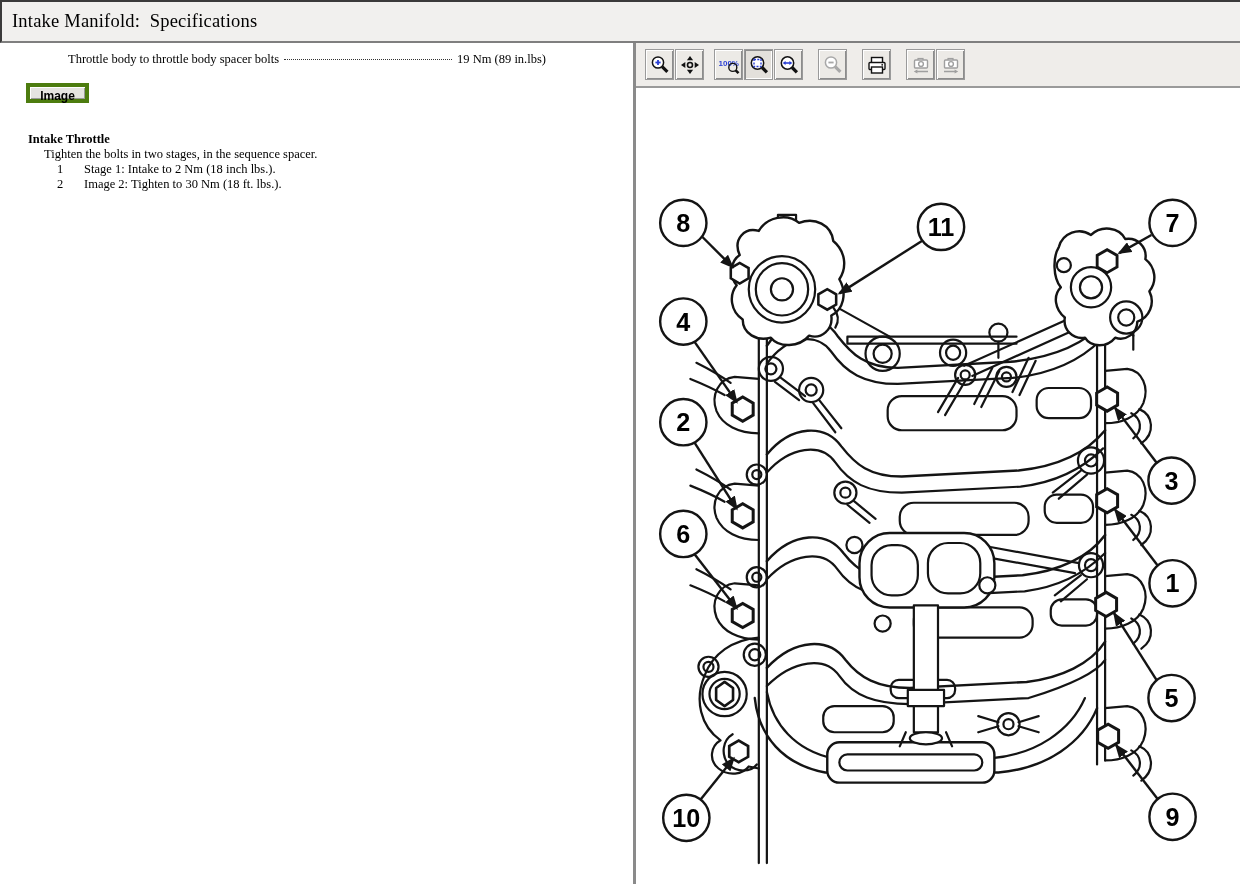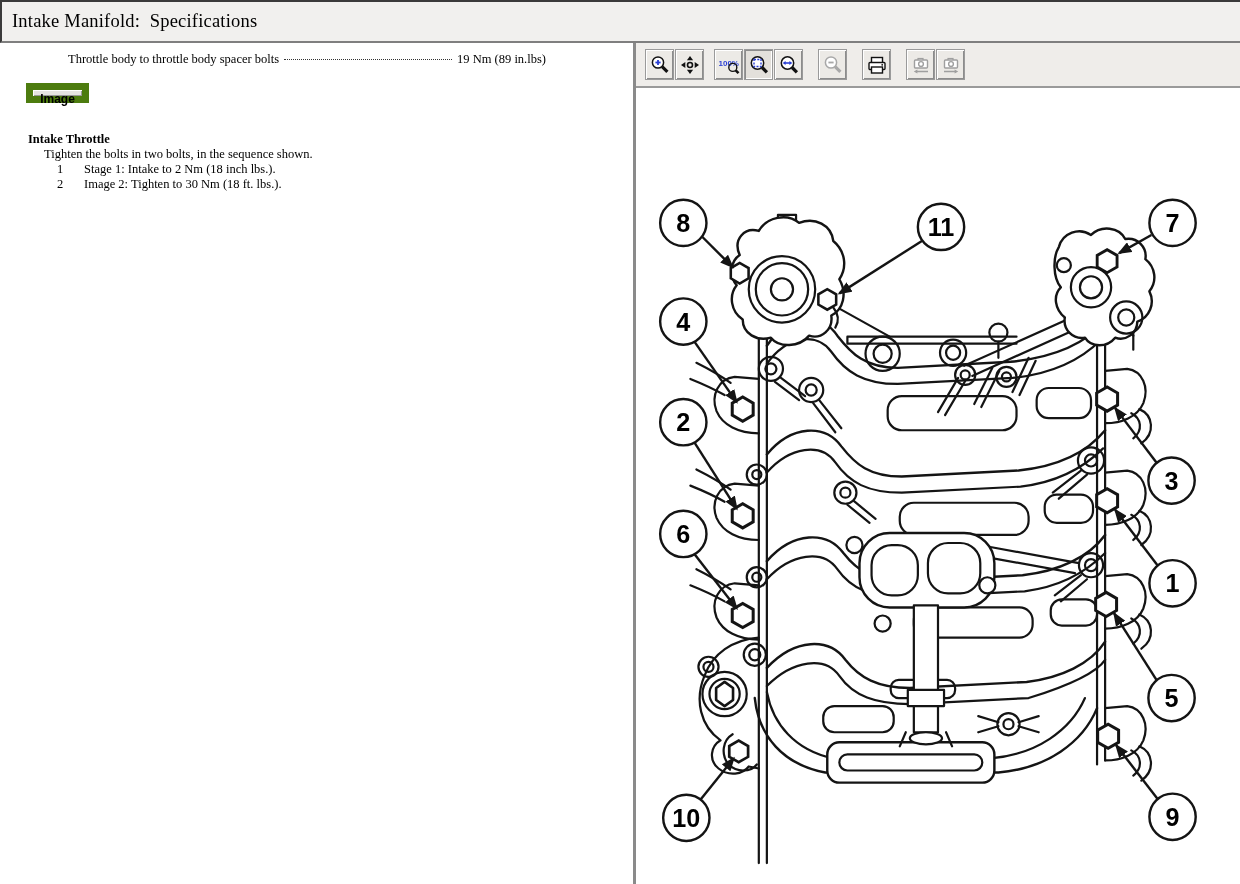--- a/index.html
+++ b/index.html
@@ -10,21 +10,21 @@
              background:#f1f0ee;border-top:2px solid #3a3a3a;border-left:2px solid #3a3a3a;
              border-bottom:2px solid #7f7f7f;display:flex;align-items:center;padding-left:10px;}
   .title-bar .title{font-size:18.5px;white-space:pre;letter-spacing:.2px;}
   
   .left-panel{position:absolute;top:43px;left:0;width:633px;bottom:0;background:#fff;}
   .spec-row{position:absolute;top:9px;left:28px;width:478px;display:flex;align-items:baseline;
             font-size:12.5px;margin-left:40px;}
   .spec-row .label,.spec-row .value{white-space:nowrap;}
   .spec-row .leader{flex:1;border-bottom:1.6px dotted #333;margin:0 5px;transform:translateY(-3px);}
   .btn-image{position:absolute;top:40px;left:26px;width:63px;height:20px;background:#e5e4e1;
-             border:7px solid #4d7c0f;box-shadow:inset 1px 1px 0 #fff,inset -1px -1px 0 #999;
+             border:4px solid #4d7c0f;box-shadow:inset 1px 1px 0 #fff,inset -1px -1px 0 #999;
              font-family:"Liberation Sans",sans-serif;font-weight:700;font-size:12px;
              line-height:18px;text-align:center;padding:0;cursor:pointer;}
   .section-heading{position:absolute;top:89px;left:28px;font-size:12.5px;font-weight:700;}
   .section-intro{position:absolute;top:104px;left:44px;font-size:12.5px;}
   .steps{position:absolute;top:119px;left:57px;font-size:12.5px;}
   .step{height:15px;display:flex;}
   .step .num{width:27px;}
   .step b{font-weight:400;}
   
   .divider{position:absolute;top:43px;left:633px;width:3px;bottom:0;background:#8a8a8a;}
@@ -52,21 +52,21 @@
   </div>
 
   <div class="left-panel">
     <div class="spec-row">
       <span class="label">Throttle body to throttle body spacer bolts</span>
       <span class="leader"></span>
       <span class="value">19 Nm (89 in.lbs)</span>
     </div>
     <button class="btn-image">Image</button>
     <div class="section-heading">Intake Throttle</div>
-    <div class="section-intro">Tighten the bolts in two bolts, in the sequence shown.</div>
+    <div class="section-intro">Tighten the bolts in two stages, in the sequence spacer.</div>
     <div class="steps">
       <div class="step">
         <span class="num">1</span>
         <span><span>Stage 1: Intake to </span><b>2 Nm (18 inch lbs.)</b><span>.</span></span>
       </div>
       <div class="step">
         <span class="num">2</span>
         <span><span>Image 2: Tighten to </span><b>30 Nm (18 ft. lbs.)</b><span>.</span></span>
       </div>
     </div>

